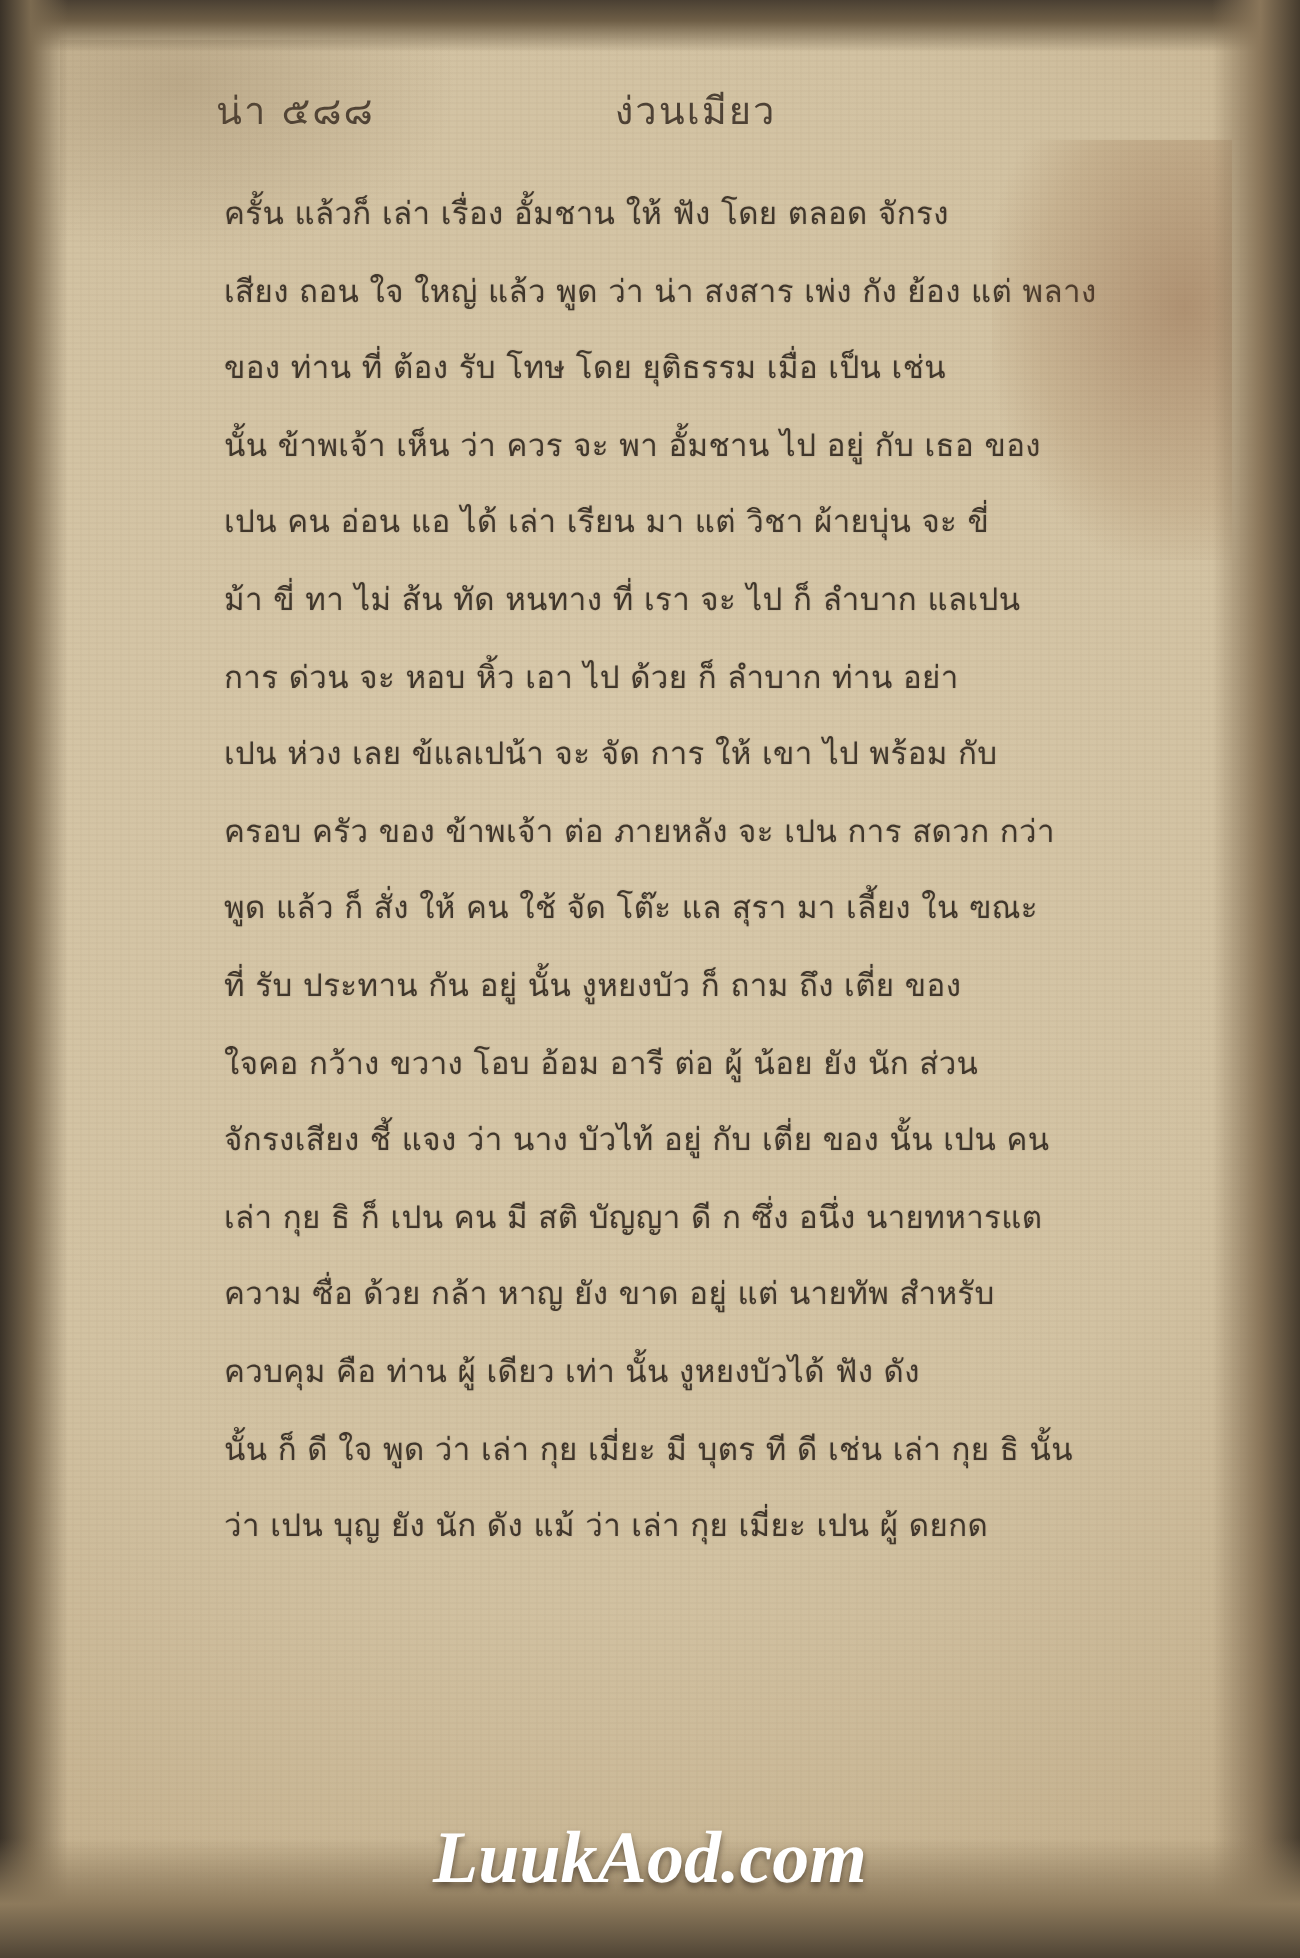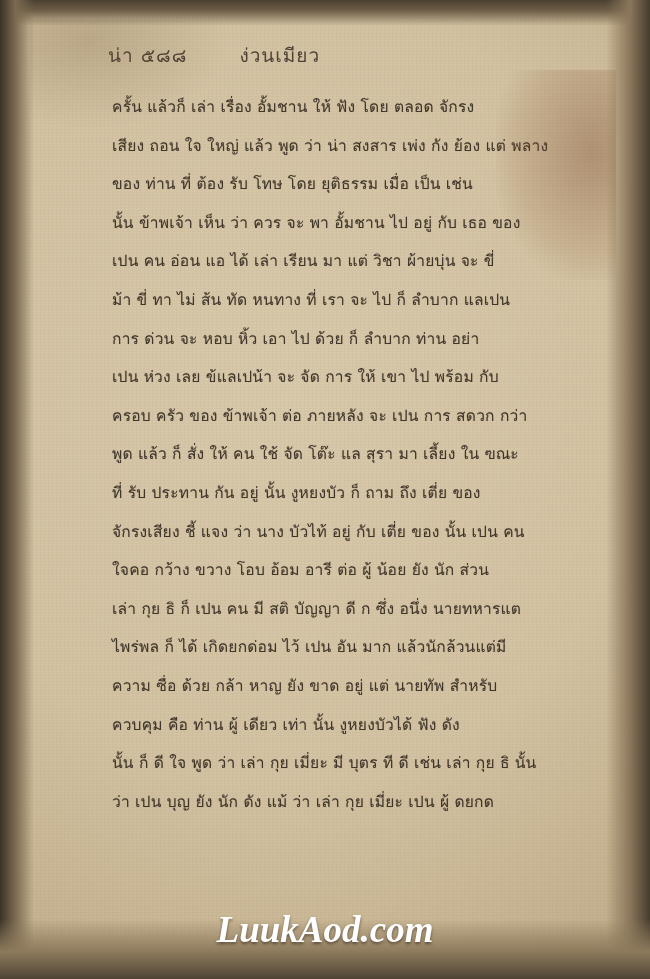--- a/index.html
+++ b/index.html
@@ -80,21 +80,21 @@
     align-items: baseline;
   }
   .page-no {
     font-size: 19px;
     letter-spacing: 1px;
     color: #3b3026;
     opacity: 0.88;
     white-space: nowrap;
   }
   .running-head {
-    margin-left: 52px;
+    margin-left: 120px;
     font-size: 19px;
     letter-spacing: 1px;
     color: #3b3026;
     opacity: 0.88;
     white-space: nowrap;
   }
 
   #body-text {
     position: absolute;
     left: 112px;
@@ -147,24 +147,23 @@
       <div class="line">เสียง ถอน ใจ ใหญ่ แล้ว พูด ว่า น่า สงสาร เพ่ง กัง ย้อง แต่ พลาง</div>
       <div class="line">ของ ท่าน ที่ ต้อง รับ โทษ โดย ยุติธรรม       เมื่อ เป็น เช่น</div>
       <div class="line">นั้น ข้าพเจ้า เห็น ว่า ควร จะ พา อั้มชาน ไป อยู่ กับ เธอ ของ</div>
       <div class="line">เปน คน อ่อน แอ ได้ เล่า เรียน มา แต่ วิชา ผ้ายบุ่น     จะ ขี่</div>
       <div class="line">ม้า ขี่ ทา ไม่ ส้น ทัด      หนทาง ที่ เรา จะ ไป ก็ ลำบาก แลเปน</div>
       <div class="line">การ ด่วน    จะ หอบ หิ้ว เอา ไป ด้วย ก็ ลำบาก      ท่าน อย่า</div>
       <div class="line">เปน ห่วง เลย      ข้แลเปน้า จะ จัด การ ให้ เขา ไป พร้อม กับ</div>
       <div class="line">ครอบ ครัว ของ ข้าพเจ้า ต่อ ภายหลัง จะ เปน การ สดวก กว่า</div>
       <div class="line">พูด แล้ว ก็ สั่ง ให้ คน ใช้ จัด โต๊ะ แล สุรา มา เลี้ยง  ใน ฃณะ</div>
       <div class="line">ที่ รับ ประทาน กัน อยู่ นั้น งูหยงบัว ก็ ถาม ถึง เตี่ย ของ</div>
+      <div class="line">ใจคอ กว้าง ขวาง โอบ อ้อม อารี ต่อ ผู้ น้อย ยัง นัก   ส่วน</div>
       <div class="line">จักรงเสียง ชี้ แจง ว่า นาง บัวไท้ อยู่ กับ เตี่ย ของ นั้น เปน คน</div>
-      <div class="line">ใจคอ กว้าง ขวาง โอบ อ้อม อารี ต่อ ผู้ น้อย ยัง นัก   ส่วน</div>
       <div class="line">เล่า กุย ธิ ก็ เปน คน มี สติ บัญญา ดี ก ซึ่ง  อนึ่ง นายทหารแต</div>
-      <div class="line">ไพร่พล ก็ ได้ เกิดยกด่อม ไว้ เปน อัน มาก แล้วนักล้วนแต่มี</div>
       <div class="line">ความ ซื่อ ด้วย กล้า หาญ   ยัง ขาด อยู่ แต่ นายทัพ สำหรับ</div>
       <div class="line">ควบคุม คือ ท่าน ผู้ เดียว เท่า นั้น     งูหยงบัวได้ ฟัง ดัง</div>
       <div class="line">นั้น ก็ ดี ใจ พูด ว่า เล่า กุย เมี่ยะ มี บุตร ที ดี เช่น เล่า กุย ธิ นั้น</div>
       <div class="line">ว่า เปน บุญ ยัง นัก     ดัง แม้ ว่า เล่า กุย เมี่ยะ เปน ผู้ ดยกด</div>
     </div>
 
   </div>
 
   <div id="grain"></div>
   <div id="stain-topleft"></div>

